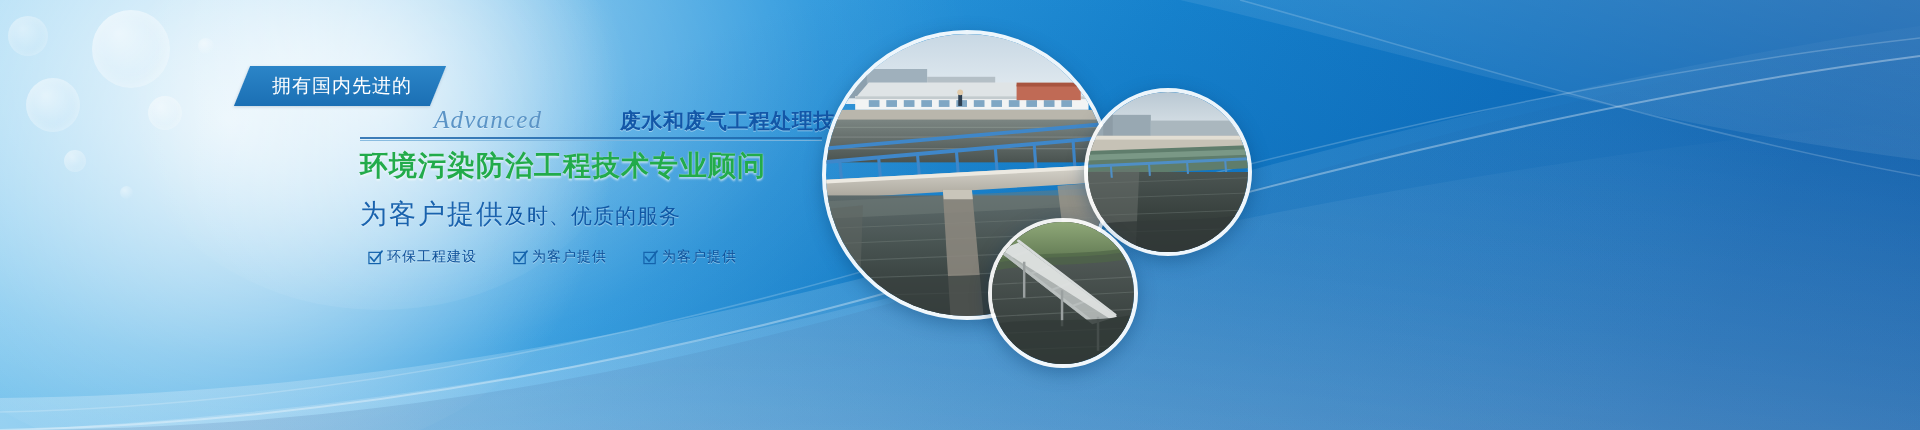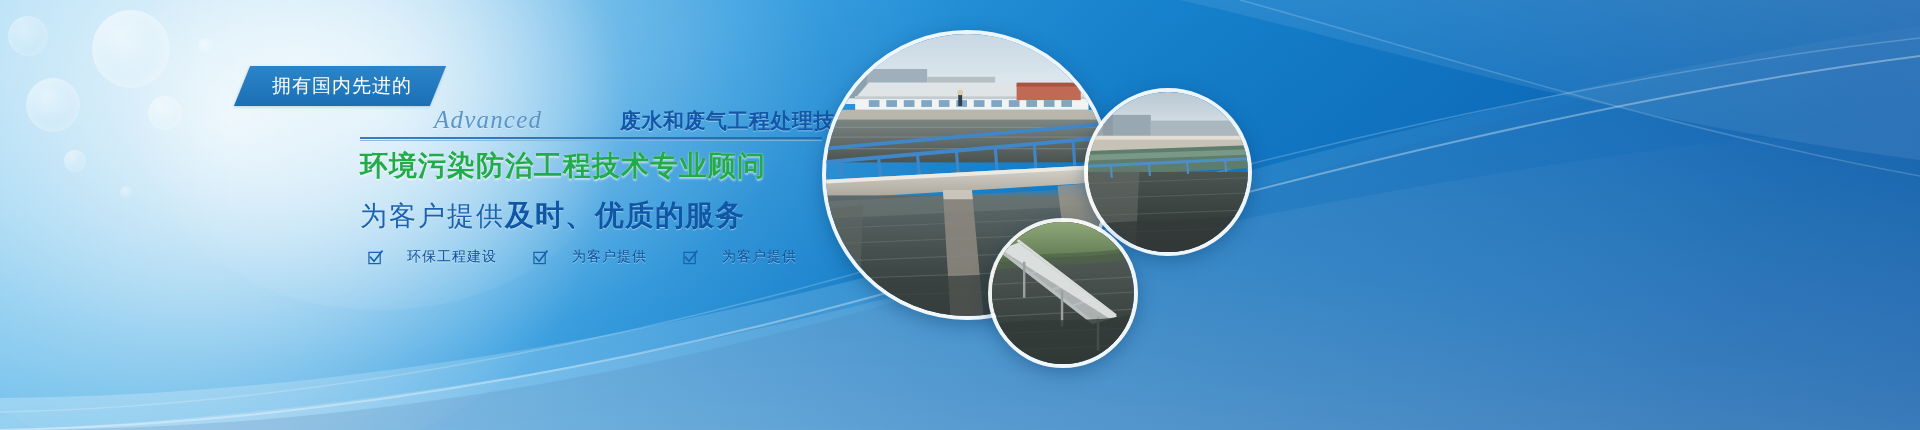--- a/index.html
+++ b/index.html
@@ -142,29 +142,29 @@
   .subline {
     position:absolute; left:360px; top:196px;
     white-space:nowrap;
     font-family:"DejaVu Sans", sans-serif;
     text-shadow:0 1px 1px rgba(255,255,255,0.45);
   }
   .sub-a {
     font-size:27px; color:#1a63ae; letter-spacing:2px;
   }
   .sub-b {
-    font-size:29px; color:#0f57a4; font-weight:bold; letter-spacing:1px;
+    font-size:21px; color:#0f57a4; font-weight:normal; letter-spacing:1px;
   }
 
   
   .features {
     position:absolute; left:368px; top:248px;
     display:flex; align-items:center; gap:36px;
   }
-  .feat { display:flex; align-items:center; gap:24px; }
+  .feat { display:flex; align-items:center; gap:4px; }
   .feat-label {
     font-family:"DejaVu Sans", sans-serif;
     font-size:14px;
     color:#0d4f98;
     letter-spacing:1px;
     white-space:nowrap;
     text-shadow:0 1px 0 rgba(255,255,255,0.4);
   }
   .chk { width:15px; height:15px; flex:0 0 15px; display:block; }
 

